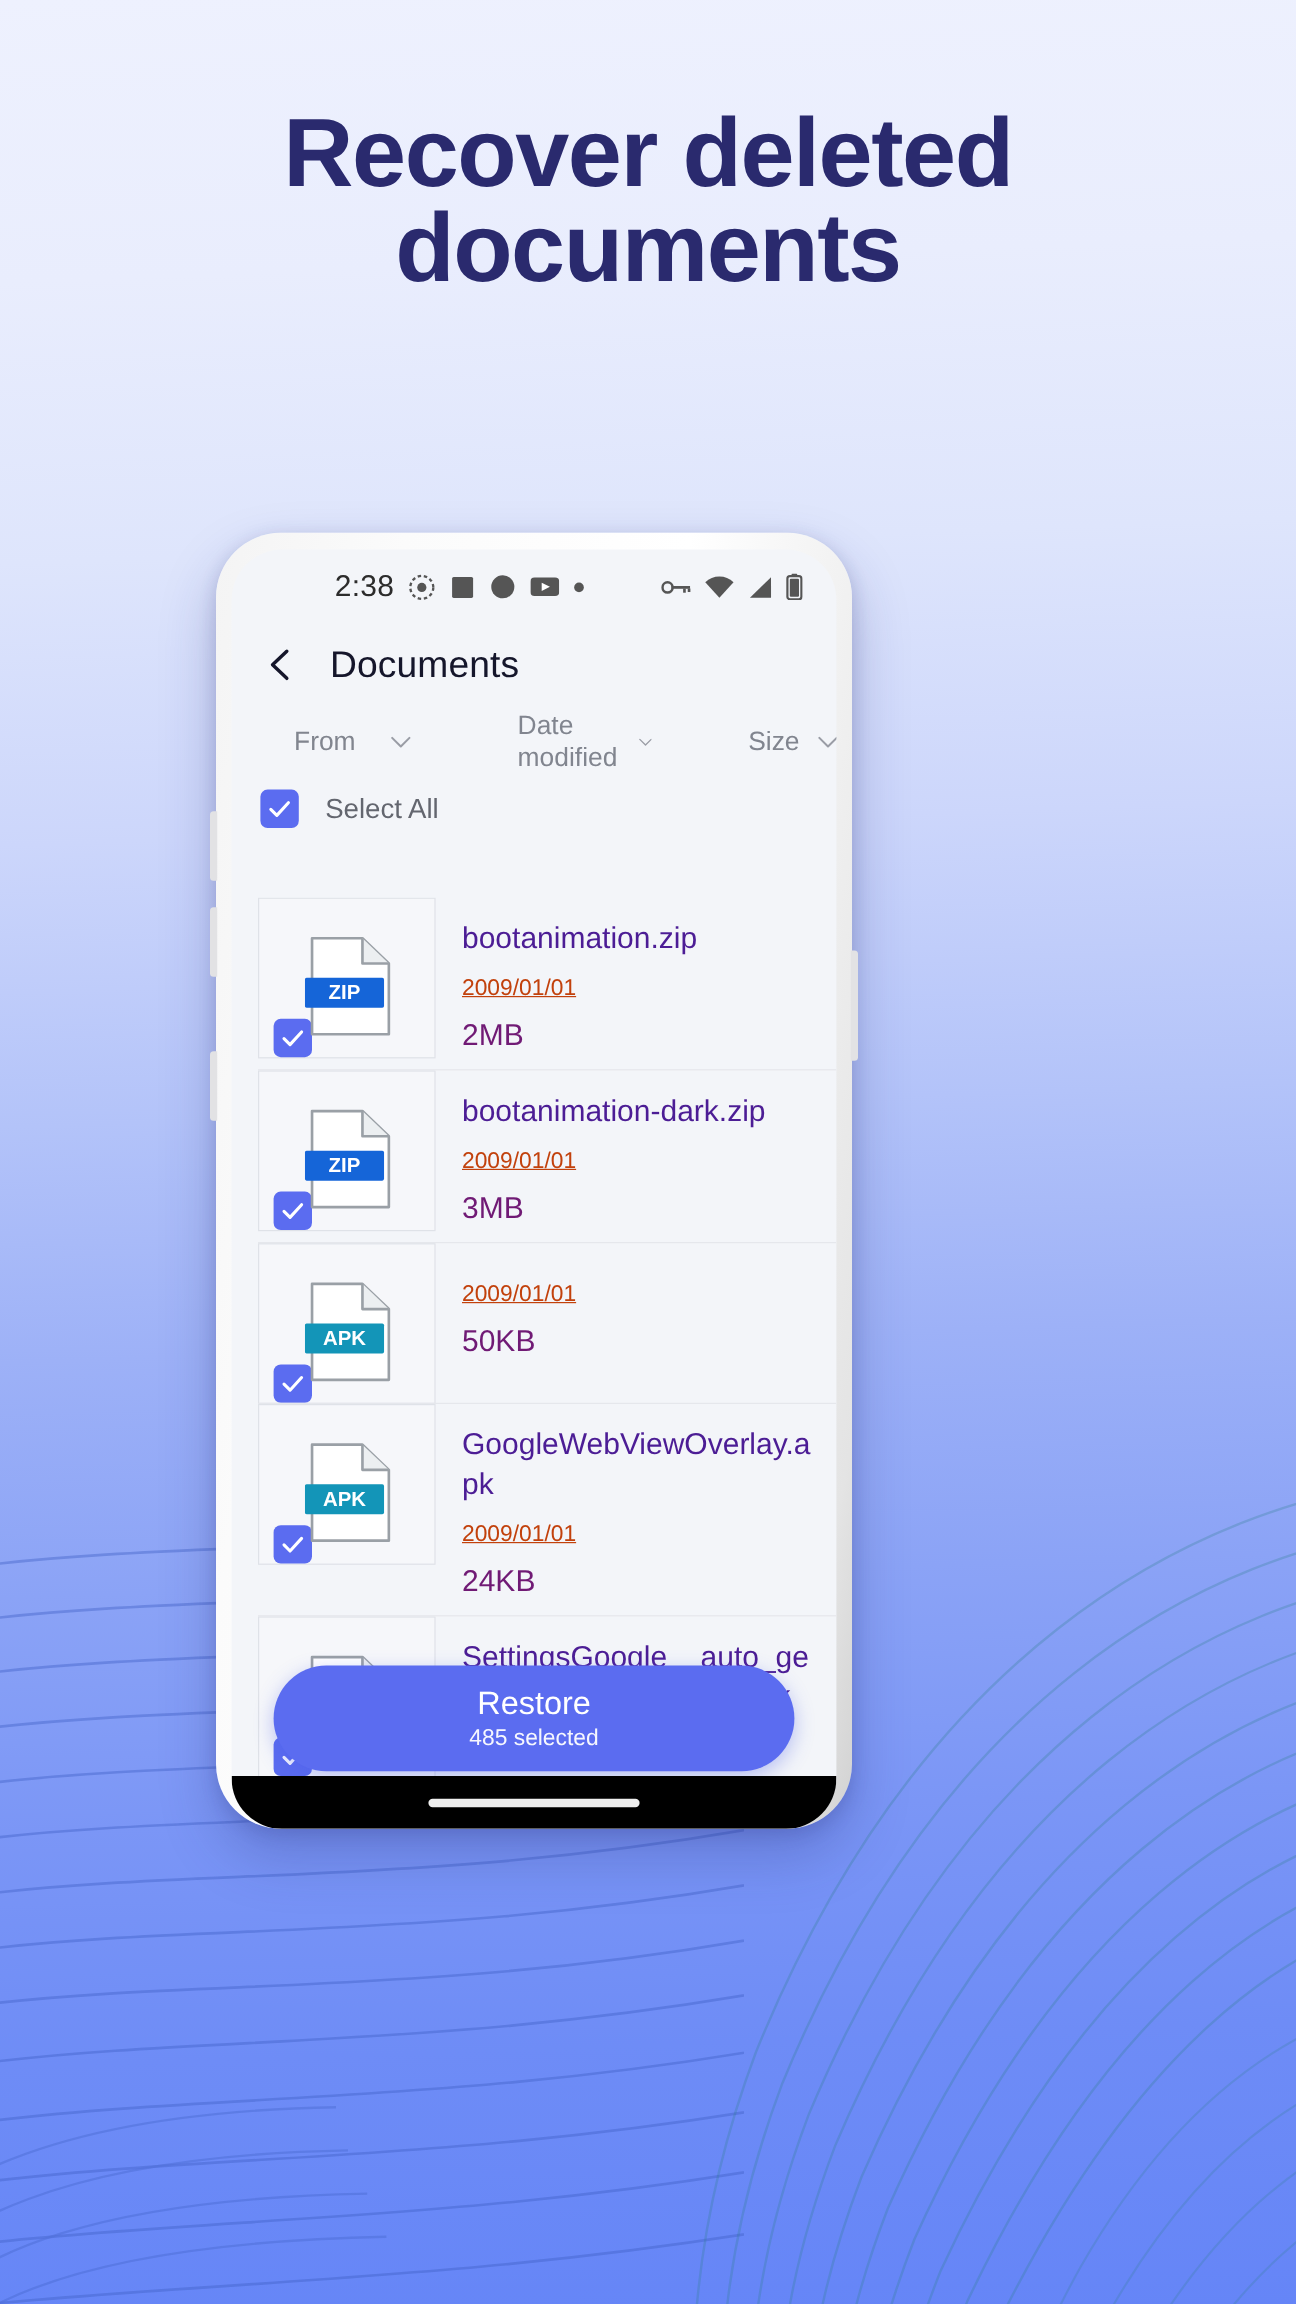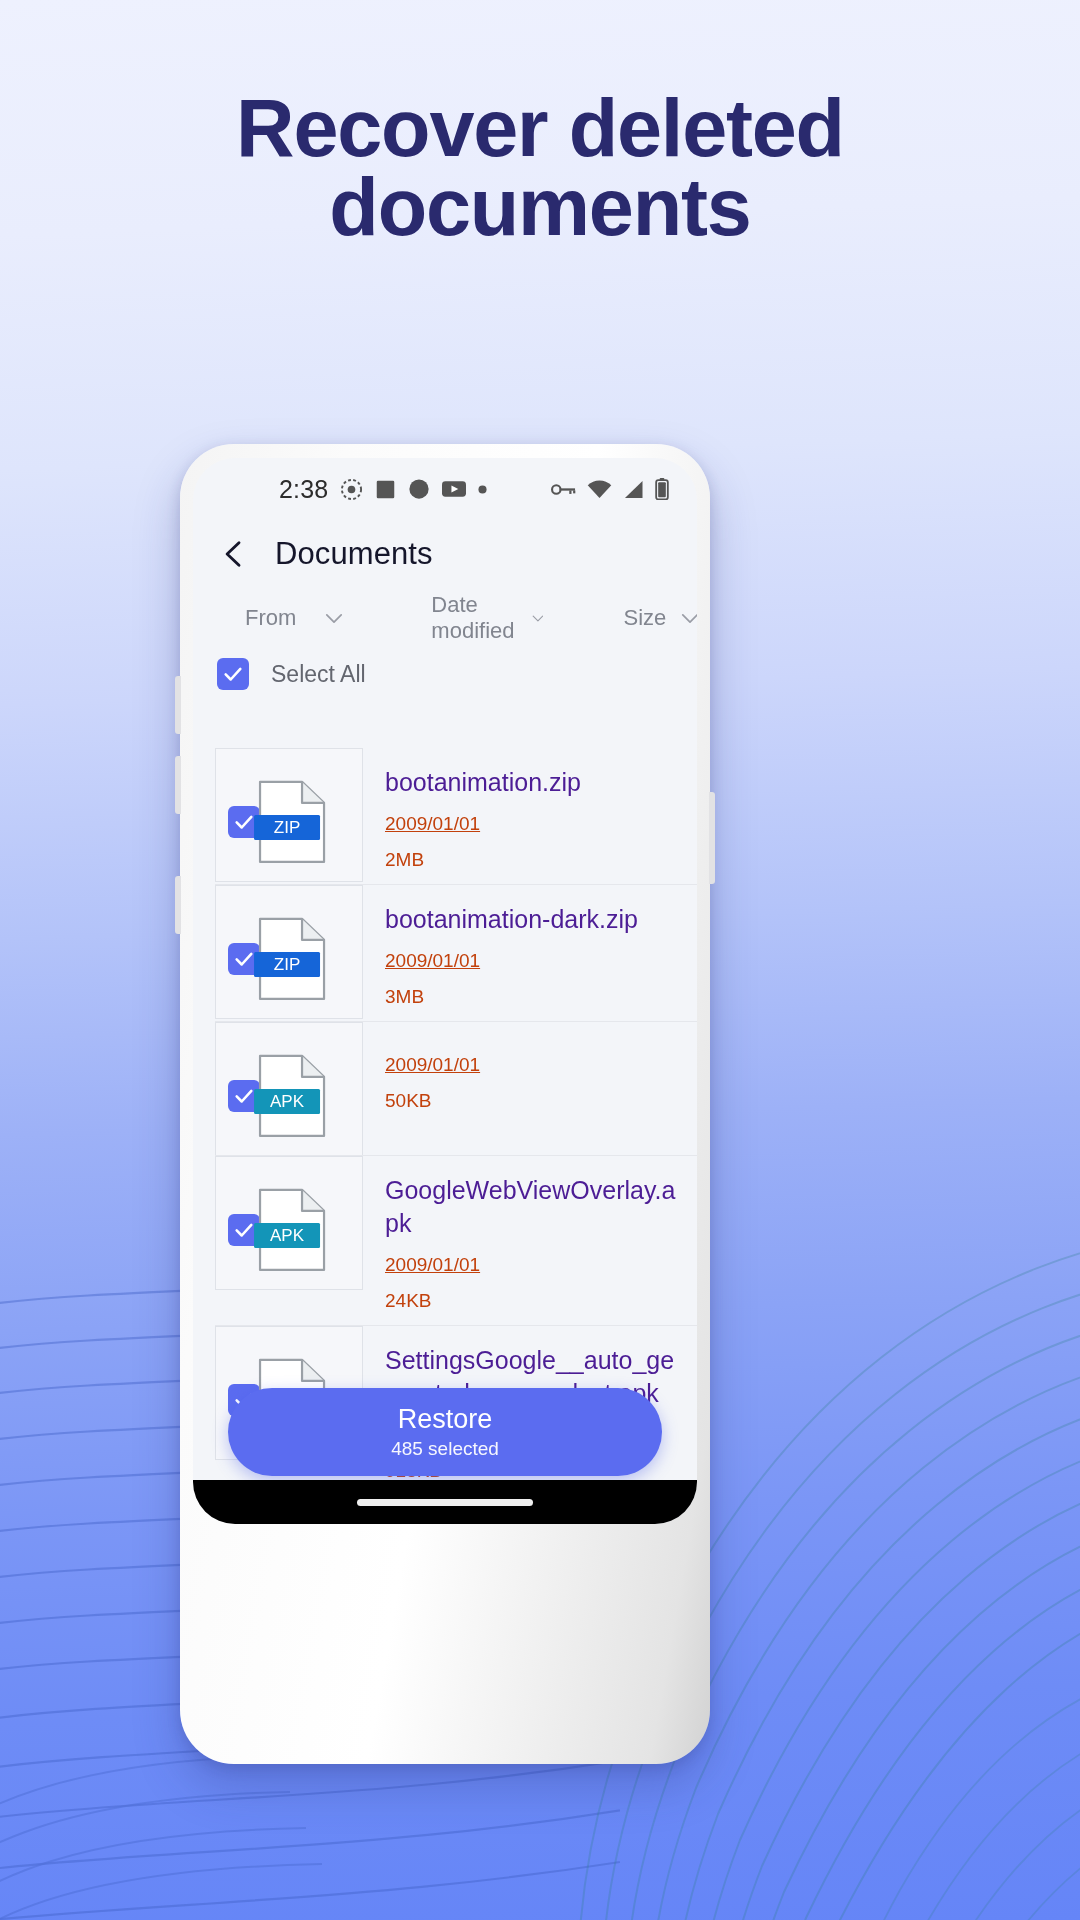--- a/index.html
+++ b/index.html
@@ -30,21 +30,21 @@
     text-align:center;
     font-size:81px; line-height:79px; font-weight:700;
     letter-spacing:-1.2px;
     color:#2a2a6e;
   }
   .headline .l2 { display:block; }
 
   
   .phone {
     position:absolute; left:180px; top:444px;
-    width:530px; height:1320px;
+    width:530px; height:1080px;
     background:linear-gradient(100deg,#f4f4f4 0%,#fbfbfb 22%,#ffffff 55%,#e4e4e4 92%,#d2d2d2 100%);
     border-radius:54px;
     box-shadow:0 22px 46px rgba(40,45,120,.26), 0 4px 14px rgba(40,45,120,.18);
     padding:14px 13px 0 13px;
   }
   .btn-vol { position:absolute; left:-5px; width:6px; background:#e2e2e4; border-radius:3px 0 0 3px; }
   .btn-v1 { top:232px; height:58px; }
   .btn-v2 { top:312px; height:58px; }
   .btn-v3 { top:432px; height:58px; }
   .btn-pwr { position:absolute; right:-5px; top:348px; width:6px; height:92px; background:#e2e2e4; border-radius:0 3px 3px 0; }
@@ -85,27 +85,27 @@
   .cb { width:32px; height:32px; border-radius:6px; background:#5b6cf0;
         display:flex; align-items:center; justify-content:center; flex:0 0 auto; }
   .cb svg { width:22px; height:22px; display:block; }
 
   
   .list { position:absolute; left:0; right:0; top:290px; bottom:0; overflow:hidden; }
   .row { display:flex; align-items:flex-start; padding:0 0 0 22px; position:relative; }
   .row-sep { position:absolute; left:22px; right:0; bottom:0; height:1px; background:#e5e7ec; }
   .thumb {
     width:148px; height:134px; border:1px solid #dfe2e8; background:#f6f7fa;
-    display:flex; align-items:center; padding:14px 0 0 12px; flex:0 0 auto; position:relative;
+    display:flex; align-items:flex-end; padding:14px 0 0 12px; flex:0 0 auto; position:relative;font-weight:bold;
   }
   .fileicon { position:absolute; left:50%; top:50%; transform:translate(-46%,-42%); width:76px; height:86px; }
   .meta { padding:18px 14px 14px 22px; flex:1; min-width:0; }
   .fname { font-size:25px; color:#4c1d95; line-height:33px; word-break:break-all; }
   .fdate { font-size:19px; color:#c2410c; margin-top:14px;text-decoration:underline; }
-  .fsize { font-size:19px; color:#c2410c; margin-top:14px; }
+  .fsize { font-size:25px; color:#701a75; margin-top:14px; }
 
   
   .restore-wrap { position:absolute; left:0; right:0; bottom:48px; display:flex; justify-content:center; }
   .restore {
     width:434px; height:88px; border-radius:44px; background:#5b6cf0;
     color:#fff; display:flex; flex-direction:column; align-items:center; justify-content:center;
     box-shadow:0 5px 16px rgba(70,88,230,.35);
   }
   .r-main { font-size:27px; line-height:30px; }
   .r-sub { font-size:19px; line-height:24px; margin-top:3px; opacity:.95; }

